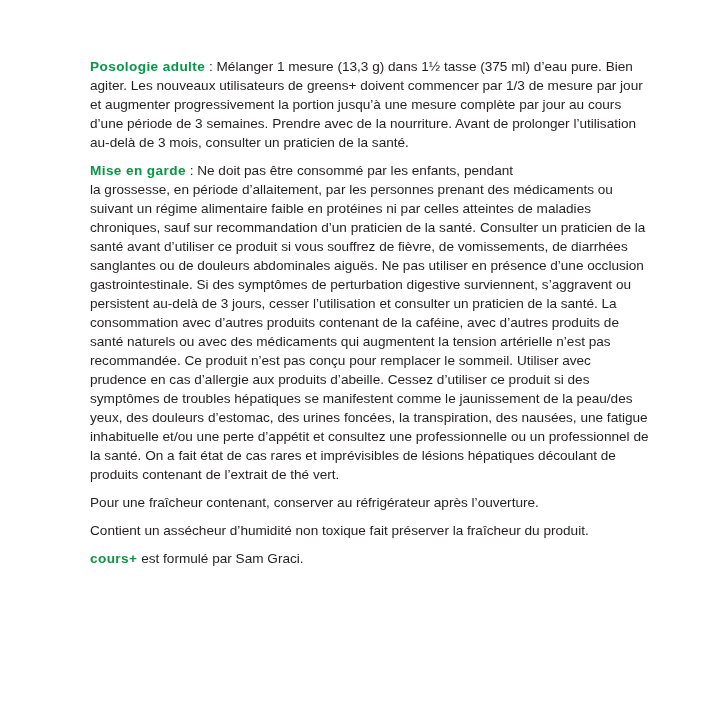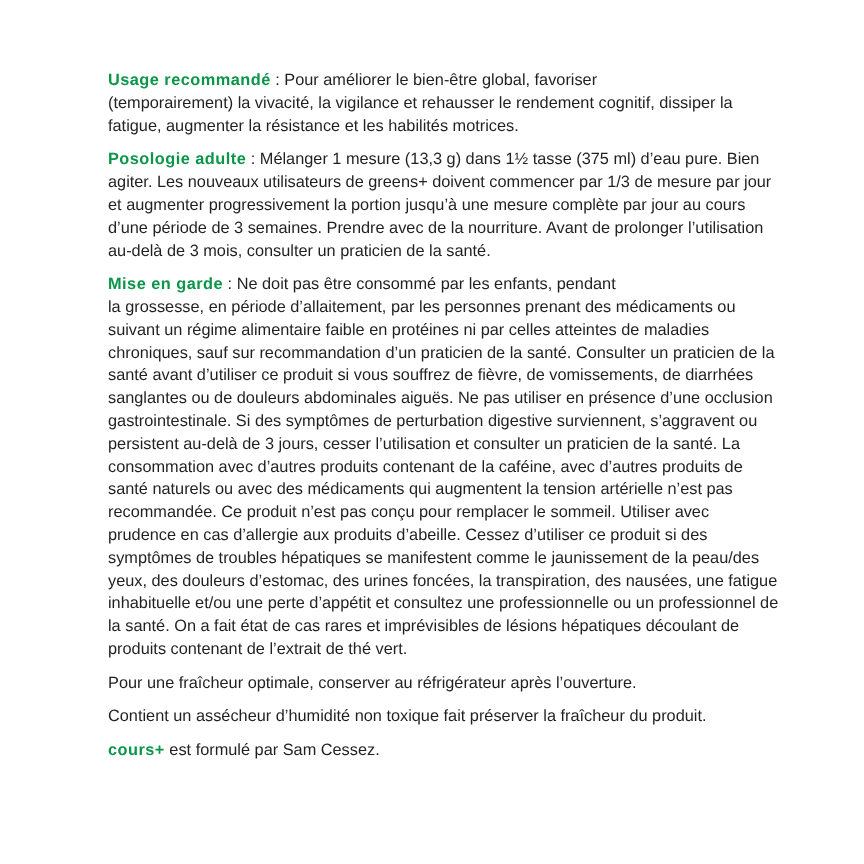--- a/index.html
+++ b/index.html
@@ -31,27 +31,25 @@
     color: #0a9548;
     font-weight: bold;
     letter-spacing: 0.4px;
   }
 </style>
 </head>
 <body>
 
 <div class="label-text">
 
-  <p class="para"><span class="heading">Usage recommandé</span><span> : Pour améliorer le bien-être global, favoriser
-(temporairement) la vivacité, la vigilance et rehausser le rendement cognitif, dissiper la fatigue, augmenter la résistance et les habilités motrices.</span></p>
 
   <p class="para"><span class="heading">Posologie adulte</span><span> : Mélanger 1 mesure (13,3 g) dans 1½ tasse (375 ml) d’eau pure. Bien agiter. Les nouveaux utilisateurs de greens+ doivent commencer par 1/3 de mesure par jour et augmenter progressivement la portion jusqu’à une mesure complète par jour au cours d’une période de 3 semaines. Prendre avec de la nourriture. Avant de prolonger l’utilisation au-delà de 3 mois, consulter un praticien de la santé.</span></p>
 
   <p class="para"><span class="heading">Mise en garde</span><span> : Ne doit pas être consommé par les enfants, pendant
 la grossesse, en période d’allaitement, par les personnes prenant des médicaments ou suivant un régime alimentaire faible en protéines ni par celles atteintes de maladies chroniques, sauf sur recommandation d’un praticien de la santé. Consulter un praticien de la santé avant d’utiliser ce produit si vous souffrez de fièvre, de vomissements, de diarrhées sanglantes ou de douleurs abdominales aiguës. Ne pas utiliser en présence d’une occlusion gastrointestinale. Si des symptômes de perturbation digestive surviennent, s’aggravent ou persistent au-delà de 3 jours, cesser l’utilisation et consulter un praticien de la santé. La consommation avec d’autres produits contenant de la caféine, avec d’autres produits de santé naturels ou avec des médicaments qui augmentent la tension artérielle n’est pas recommandée. Ce produit n’est pas conçu pour remplacer le sommeil. Utiliser avec prudence en cas d’allergie aux produits d’abeille. Cessez d’utiliser ce produit si des symptômes de troubles hépatiques se manifestent comme le jaunissement de la peau/des yeux, des douleurs d’estomac, des urines foncées, la transpiration, des nausées, une fatigue inhabituelle et/ou une perte d’appétit et consultez une professionnelle ou un professionnel de la santé. On a fait état de cas rares et imprévisibles de lésions hépatiques découlant de produits contenant de l’extrait de thé vert.</span></p>
 
-  <p class="para"><span class="heading"></span><span>Pour une fraîcheur optimale, conserver au réfrigérateur après l’ouverture.</span></p>
+  <p class="para"><span class="heading"></span><span>Pour une fraîcheur contenant, conserver au réfrigérateur après l’ouverture.</span></p>
 
   <p class="para"><span class="heading"></span><span>Contient un assécheur d’humidité non toxique fait préserver la fraîcheur du produit.</span></p>
 
-  <p class="para"><span class="heading">cours+</span><span> est formulé par Sam Cessez.</span></p>
+  <p class="para"><span class="heading">cours+</span><span> est formulé par Sam Graci.</span></p>
 
 </div>
 
 </body></html>

